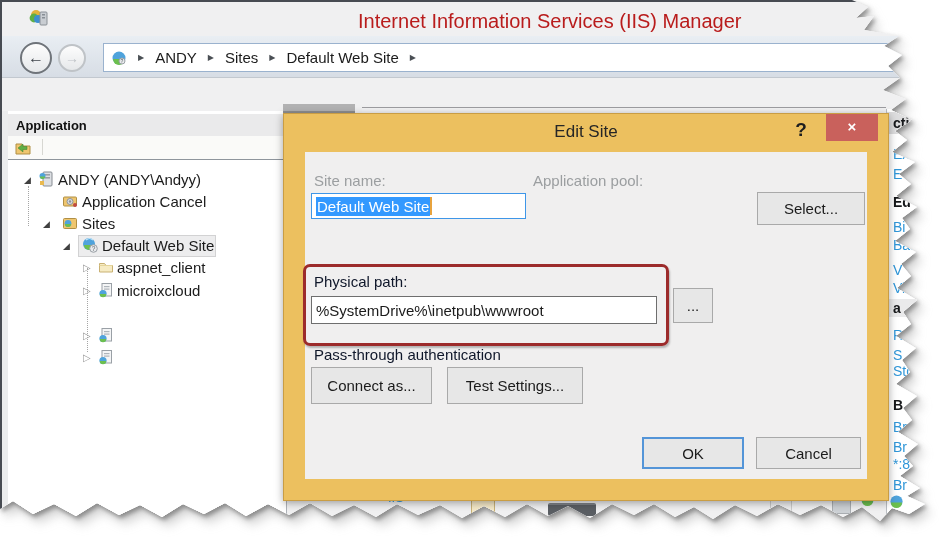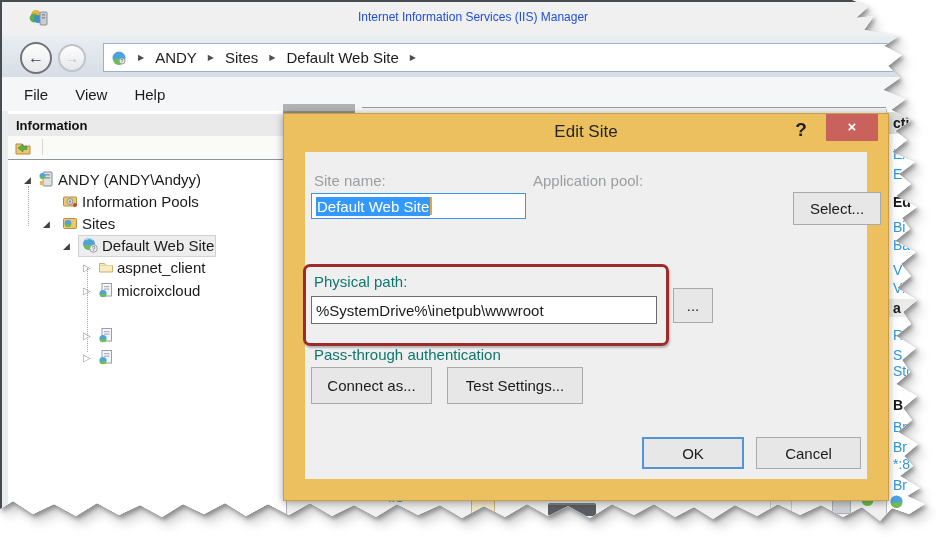--- a/index.html
+++ b/index.html
@@ -22,21 +22,21 @@
       440px 505px,418px 515px,397px 504px,376px 517px,354px 505px,332px 516px,310px 503px,289px 515px,
       268px 504px,246px 516px,225px 503px,204px 514px,183px 504px,162px 517px,140px 505px,119px 515px,
       97px 503px,76px 516px,54px 504px,33px 514px,13px 501px,0 509px);}
 
   
   .window{position:absolute;inset:0;background:#F0F0F1;
     border-left:2px solid #474B52;border-top:2px solid #474B52;}
   .titlebar{position:absolute;left:0;top:0;right:0;height:34px;background:#F0F0F1;
     border-bottom:1px solid #E3E4E6;}
   .app-logo{position:absolute;left:26px;top:5px;width:22px;height:22px;}
-  .title-text{position:absolute;left:356px;top:8px;font-size:12px;color:#1d4ed8;white-space:nowrap;}
+  .title-text{position:absolute;left:356px;top:8px;font-size:20px;color:#b91c1c;white-space:nowrap;}
 
   .navbar{position:absolute;left:0;top:34px;right:0;height:41px;
     background:linear-gradient(#E9EEF3,#D7DDE5);border-bottom:1px solid #C2C8CF;}
   .nav-btn{position:absolute;border-radius:50%;display:flex;align-items:center;justify-content:center;
     font-weight:bold;background:linear-gradient(#FDFDFD,#E6E8EA);}
   .btn-back{left:18px;top:6px;width:28px;height:28px;border:2px solid #6F747A;color:#3F444A;font-size:16px;}
   .btn-fwd{left:56px;top:8px;width:24px;height:24px;border:2px solid #BFC3C7;color:#BFC3C7;font-size:14px;}
   .crumb-box{position:absolute;left:101px;top:7px;width:832px;height:27px;background:#fff;
     border:1px solid #9AB2CE;display:flex;align-items:center;}
   .crumb-globe{width:16px;height:16px;margin-left:7px;}
@@ -97,34 +97,34 @@
   .dialog{position:absolute;left:283px;top:113px;width:604px;height:386px;background:#ECC05F;
     border:1px solid #C99D44;box-shadow:0 2px 8px rgba(0,0,0,.35);z-index:10;}
   .dlg-title{position:absolute;left:0;right:0;top:0;height:38px;text-align:center;line-height:36px;
     font-size:17px;color:#262626;}
   .dlg-help{position:absolute;right:76px;top:5px;font-size:19px;font-weight:bold;color:#1e1e1e;
     width:22px;text-align:center;cursor:default;}
   .dlg-close{position:absolute;right:10px;top:0;width:52px;height:27px;background:#C9615C;
     color:#fff;font-size:15px;font-weight:bold;text-align:center;line-height:26px;}
   .dlg-body{position:absolute;left:21px;right:21px;top:38px;bottom:21px;background:#F0EFEF;}
   .flabel{position:absolute;font-size:15px;color:#9B9EA0;white-space:nowrap;}
-  .flabel-dark{color:#0f766e;}
+  .flabel-dark{color:#0f172a;}
   .tbox{position:absolute;background:#fff;font-size:15px;display:flex;align-items:center;
     padding-left:4px;box-sizing:border-box;}
   .site-input{left:6px;top:41px;width:215px;height:26px;border:1px solid #3E96E8;}
   .sel-text{background:#3399FF;color:#fff;padding:1px 1px;}
   .caret{display:inline-block;width:2px;height:18px;background:#E8A33D;vertical-align:middle;}
   input.field{position:absolute;background:#fff;font-size:15px;padding:0 4px;box-sizing:border-box;
     font-family:"Liberation Sans","DejaVu Sans",sans-serif;color:#1b1b1b;}
   .pool-input{left:227px;top:41px;width:214px;height:26px;border:1px solid #A0A0A0;}
   .path-input{left:6px;top:144px;width:346px;height:28px;border:1px solid #6E6E6E;}
   .btn{position:absolute;background:#E7E7E7;border:1px solid #A9A9A9;font-size:15px;color:#1b1b1b;
     display:flex;align-items:center;justify-content:center;box-sizing:border-box;
     font-family:"Liberation Sans","DejaVu Sans",sans-serif;}
-  .btn-select{left:452px;top:40px;width:88px;height:33px;margin-left:36px;}
+  .btn-select{left:452px;top:40px;width:108px;height:33px;}
   .btn-dots{left:368px;top:136px;width:40px;height:35px;}
   .btn-connect{left:6px;top:215px;width:121px;height:37px;}
   .btn-test{left:142px;top:215px;width:136px;height:37px;}
   .btn-ok{left:337px;top:285px;width:102px;height:32px;border:2px solid #5495D8;}
   .btn-cancel{left:451px;top:285px;width:105px;height:32px;}
   .red-annot{position:absolute;left:-2px;top:112px;width:360px;height:76px;border:3px solid #9C2B2B;
     border-radius:7px;box-shadow:1px 2px 2px rgba(0,0,0,.25);pointer-events:none;}
 </style>
 </head>
 <body>
@@ -159,32 +159,27 @@
         <span class="crumb-arrow">▶</span>
         <span class="crumb-item">ANDY</span>
         <span class="crumb-arrow">▶</span>
         <span class="crumb-item">Sites</span>
         <span class="crumb-arrow">▶</span>
         <span class="crumb-item">Default Web Site</span>
         <span class="crumb-arrow">▶</span>
       </div>
     </div>
 
-    <div class="menubar">
-      <span class="menu-item">File</span>
-      <span class="menu-item">View</span>
-      <span class="menu-item">Help</span>
-    </div>
 
     <div class="content">
       <div class="left-strip"></div>
 
       <div class="connections">
         <div class="conn-header">
-          <span>Information</span>
+          <span>Application</span>
         </div>
         <div class="conn-toolbar">
           <svg width="18" height="18" viewBox="0 0 18 18">
             <path d="M2 5h6l1.5 2H16v8H2z" fill="#EFC66F" stroke="#B08F45"></path>
             <path d="M4 9l5-4v2.5h4v3H9V13z" fill="#5FAF46" stroke="#3F7F2F" stroke-width="0.5"></path>
           </svg>
           <div class="tb-sep"></div>
         </div>
 
         <div class="tree">
@@ -204,21 +199,21 @@
             <span class="tlabel" style="left:50px">ANDY (ANDY\Andyy)</span>
           </div>
 
           <div class="trow" style="top:31px">
             <svg class="ticon" style="left:54px" viewBox="0 0 16 16">
               <rect x="1.5" y="4" width="13" height="9" rx="1" fill="#EFC66F" stroke="#B08F45"></rect>
               <circle cx="8" cy="8.5" r="3" fill="#D9DCDF" stroke="#8D939A"></circle>
                   <circle cx="8" cy="8.5" r="1.2" fill="#8D939A"></circle>
               <circle cx="13" cy="12" r="2" fill="#C14B42"></circle>
             </svg>
-            <span class="tlabel" style="left:74px">Information Pools</span>
+            <span class="tlabel" style="left:74px">Application Cancel</span>
           </div>
 
           <div class="trow" style="top:53px">
             <span class="exp exp-open" style="left:35px">◢</span>
             <svg class="ticon" style="left:54px" viewBox="0 0 16 16">
               <rect x="1.5" y="3.5" width="13" height="10" rx="1" fill="#EFC66F" stroke="#B08F45"></rect>
               <circle cx="6" cy="8.5" r="3.4" fill="#4FA3DC"></circle>
                   <path d="M3 9a3 3 0 0 0 6 0z" fill="#6CBF4E"></path>
             </svg>
             <span class="tlabel" style="left:74px">Sites</span>

